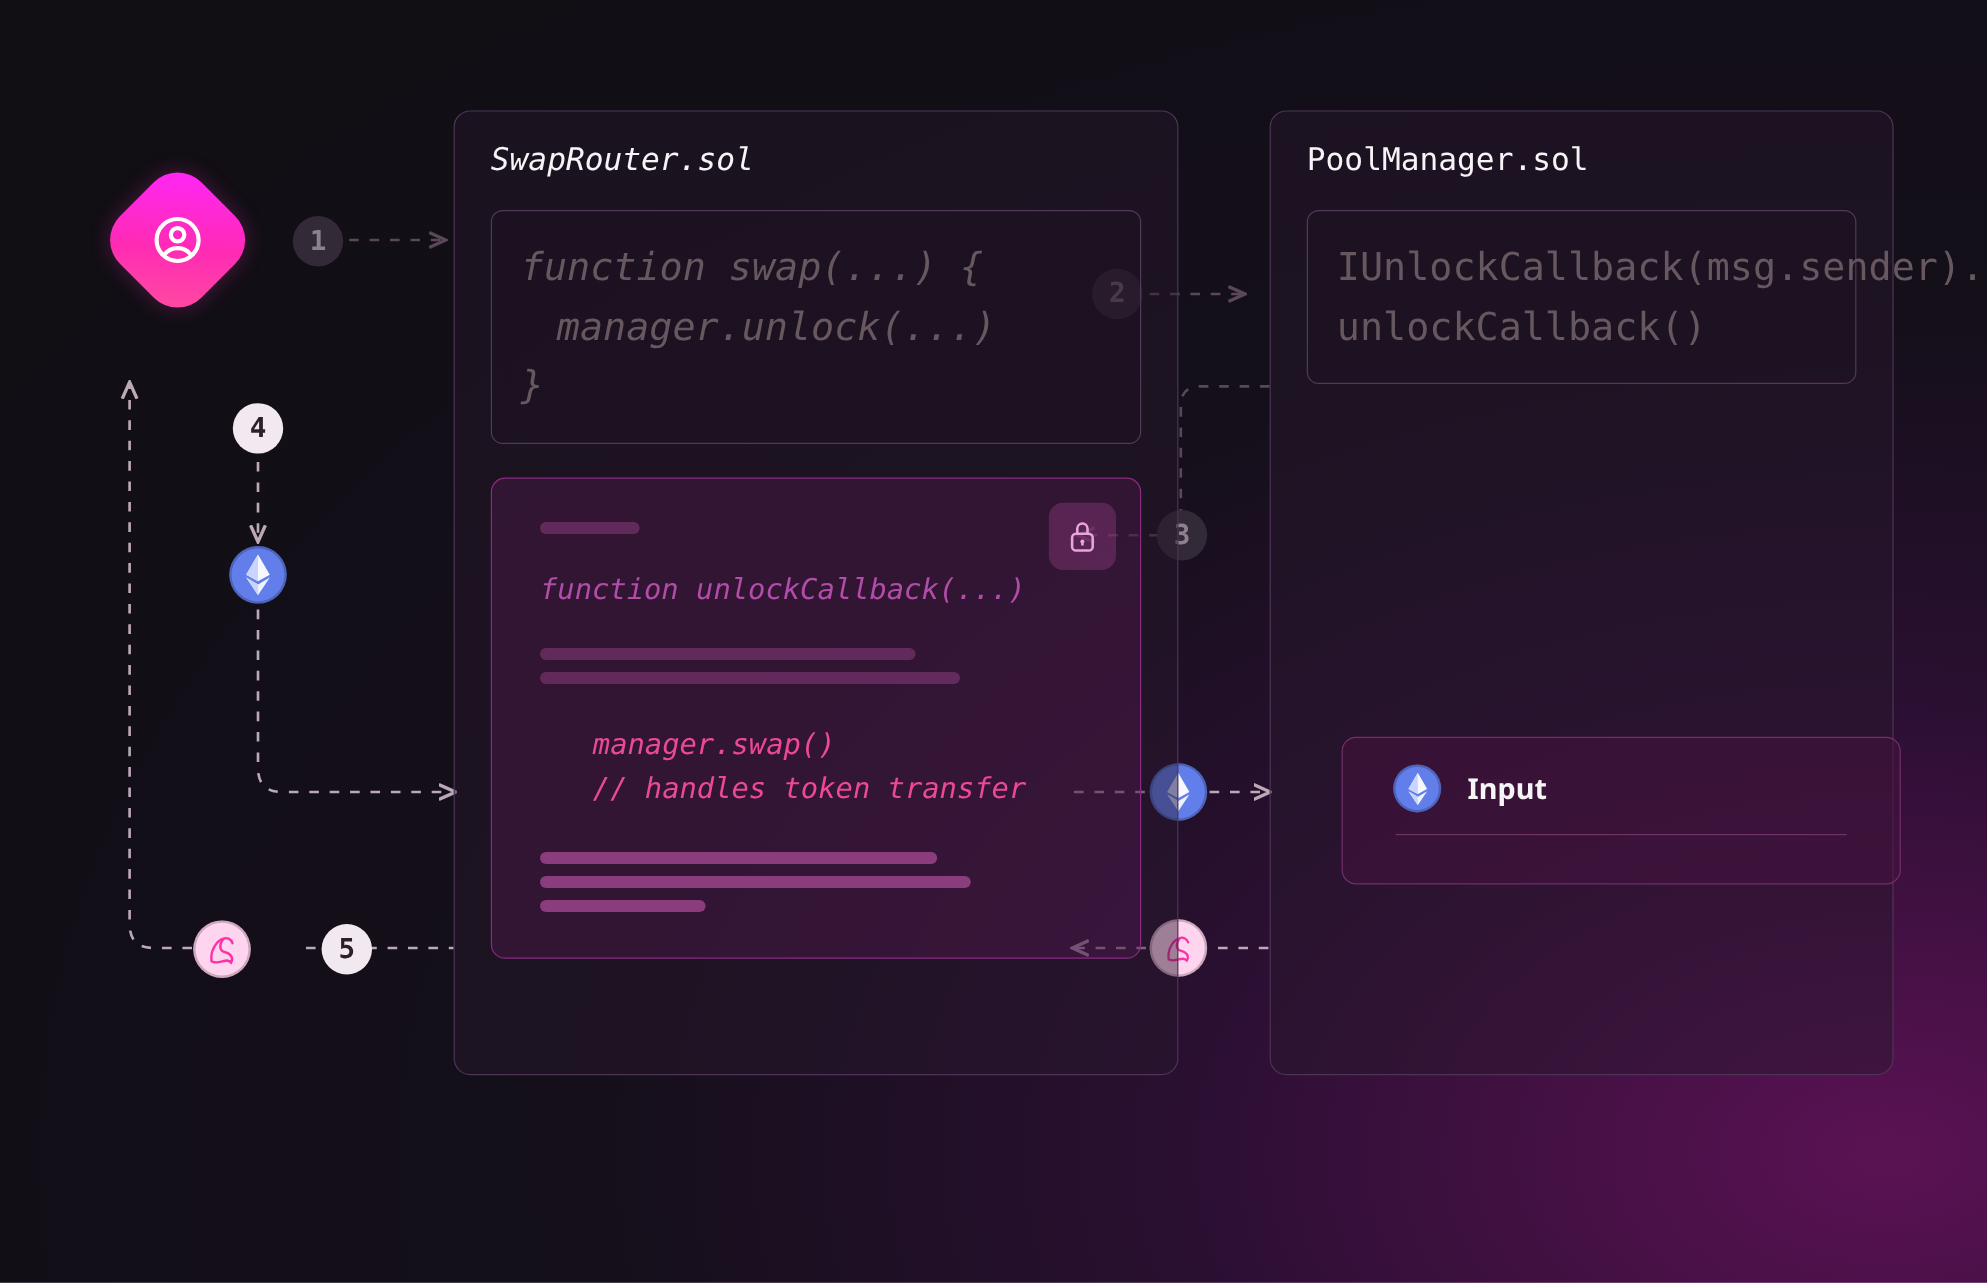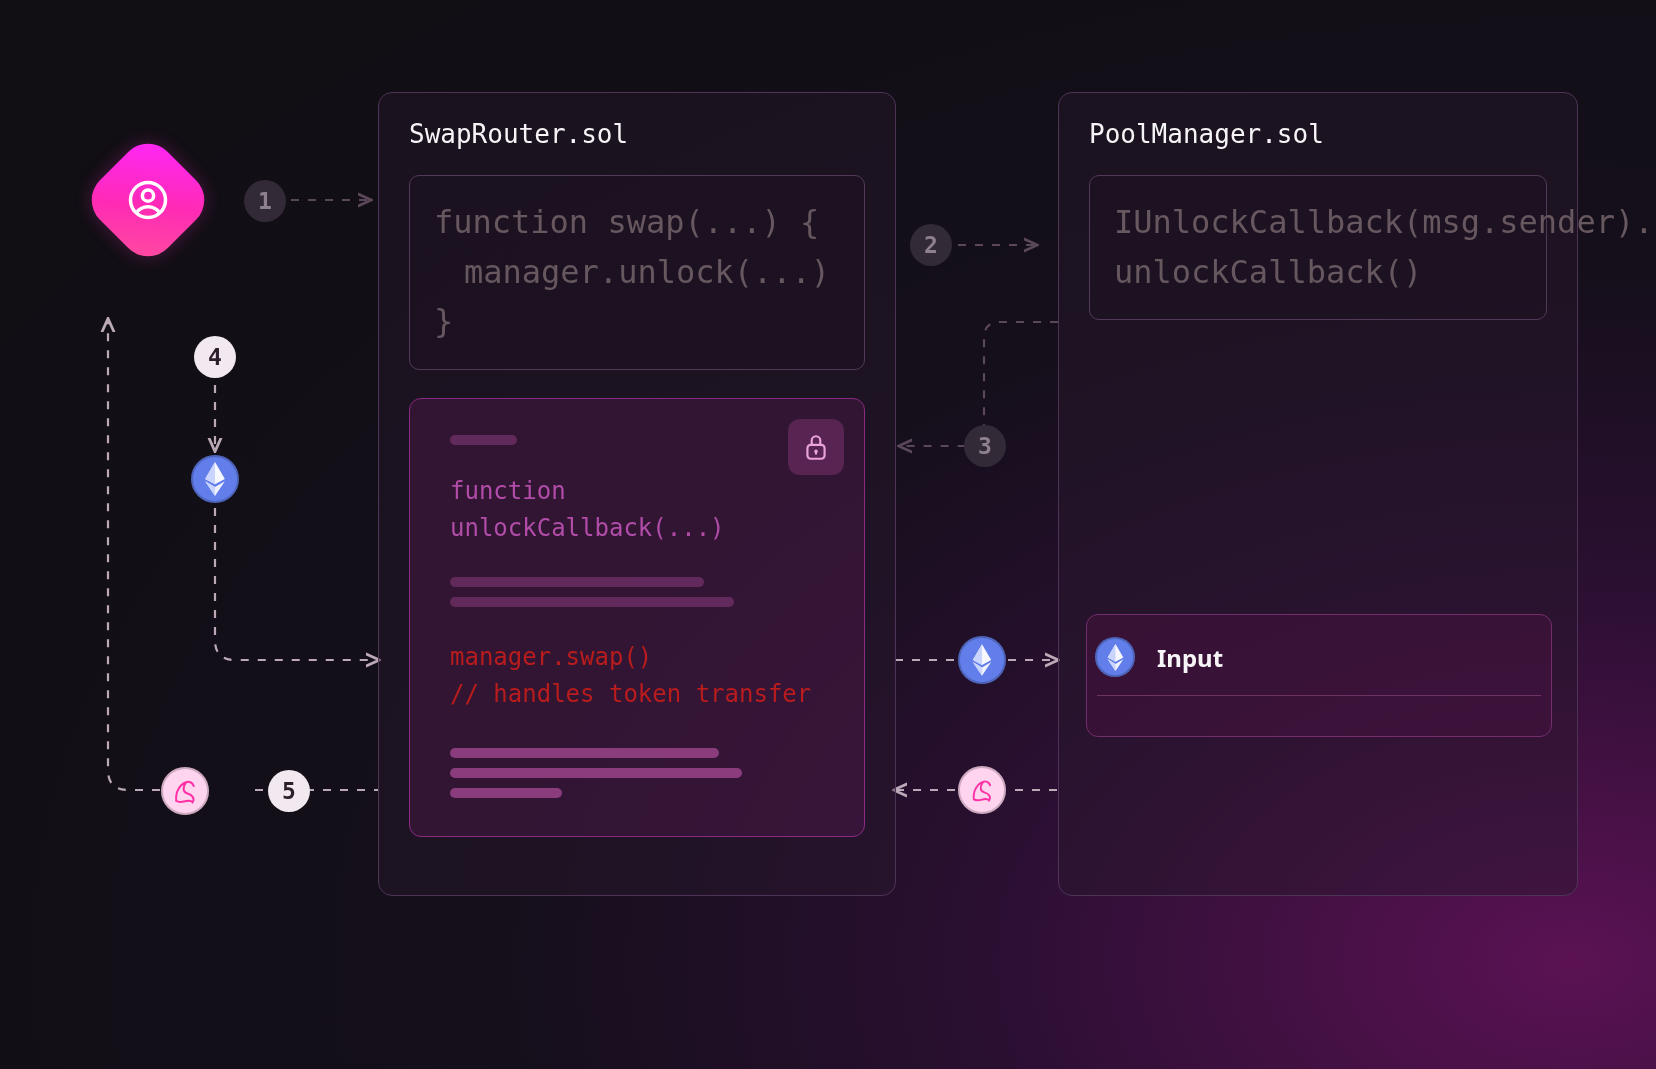--- a/index.html
+++ b/index.html
@@ -100,21 +100,21 @@
     margin-top: 28px;
     border: 1.5px solid #8b2a83;
     border-radius: 12px;
     background: rgba(105,28,97,0.28);
     padding: 26px 40px 28px;
     position:relative;
     font-size: 24px;
     line-height: 1.55;
   }
   .callback-box .sig { color: var(--magenta-soft); }
-  .callback-box .hl  { color: #b91c1c; }
+  .callback-box .hl  { color: #ec4899; margin-left: 44px; }
   .skel {
     height: 10px; border-radius: 5px;
     background: #8a3c7d;
     margin: 10px 0;
   }
   .skel.w55 { width:18%; opacity:.55; }
   .skel.wA  { width:68%; opacity:.55; }
   .skel.wB  { width:76%; opacity:.55; }
   .skel.wC  { width:72%; }
   .skel.wD  { width:78%; }
@@ -125,21 +125,22 @@
     background: rgba(170,70,150,0.32);
     display:flex; align-items:center; justify-content:center;
   }
 
   .io-card {
     position:absolute;
     border: 1.5px solid #742e6c;
     border-radius: 12px;
     background: rgba(70,18,62,0.55);
     box-sizing: border-box;
-    padding: 22px 8px;
+    padding: 22px 42px;
+    margin-left: 32px;
   }
   .io-row { display:flex; align-items:center; gap:22px; }
   .io-row + .io-divider { height:1px; background:#6e3265; margin:18px 2px; }
   .io-label { color: var(--white); font-weight:700; font-size:24px; }
 
   
   svg.overlay { position:absolute; left:0; top:0; width:1656px; height:1069px; pointer-events:none; }
   .dash { stroke: #bca9b8; stroke-width:2.2; fill:none; stroke-dasharray: 8 9; }
   .dash.faint { stroke: #5a4758; }
 </style>
@@ -223,21 +224,21 @@
     <path d="M12 0 L12 25 L1 19 Z" fill="#c9d4ff"></path>
     <path d="M12 28 L12 38 L1 21.5 Z" fill="#c9d4ff"></path>
   </svg>
 </div>
 <div class="tok uni" style="left:958px; top:766px;">
   <svg width="28" height="28" viewBox="0 0 24 24">
       <path d="M5 20 C4 12 9 6 13 5 C10 9 10 13 14 14 C18 15 20 18 18 21 C15 17 10 23 5 20 Z M13 5 C15 4 18 5 19 8" fill="none" stroke="#ff2fa5" stroke-width="1.6" stroke-linecap="round"></path>
     </svg>
 </div>
 
-<div class="panel" style="left:378px; top:92px; width:518px; height:804px;">
+<div class="panel" style="left:378px; top:92px; width:604px; height:804px;font-style:italic;">
   <div class="panel-title mono">SwapRouter.sol</div>
 
   <div class="codebox">
     <div>function swap(...) {</div>
     <span class="indent">manager.unlock(...)</span>
     <div>}</div>
   </div>
 
   <div class="callback-box">
     <div class="lock">

